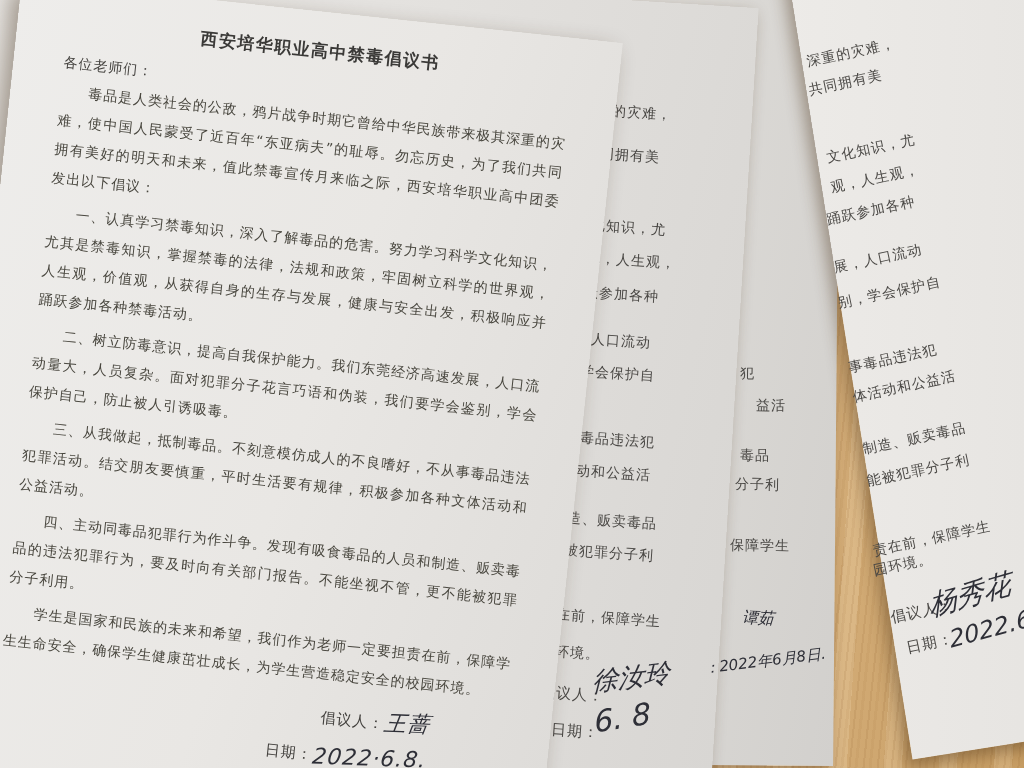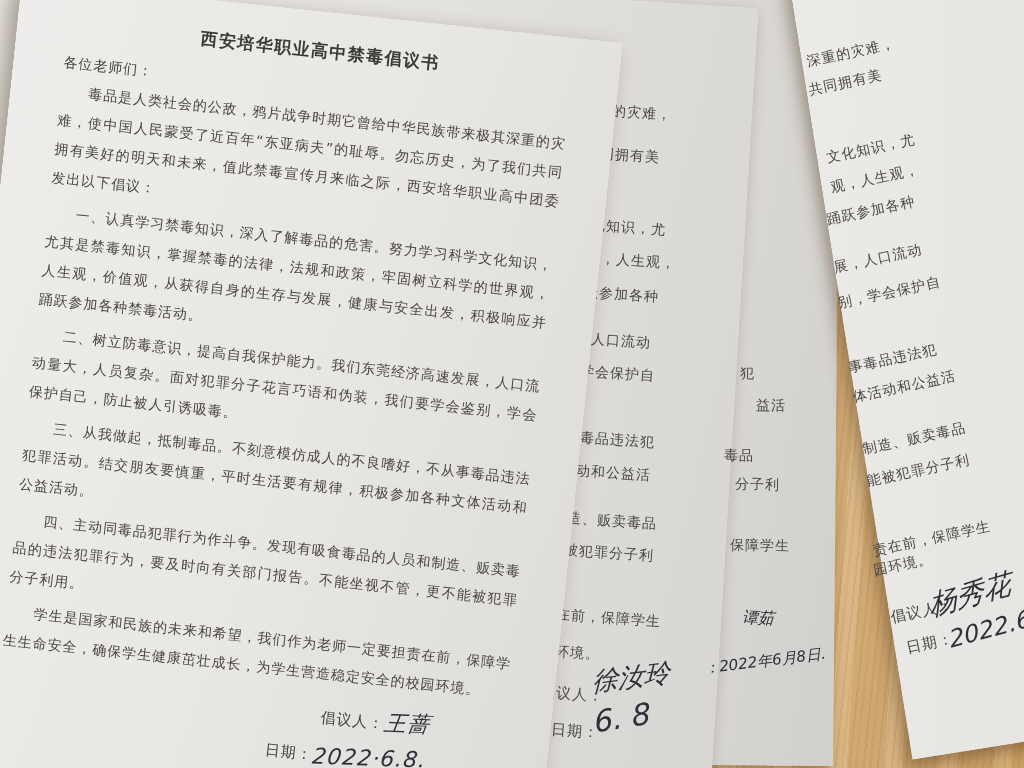--- a/index.html
+++ b/index.html
@@ -66,21 +66,21 @@
     <span class="frag r2" style="left:549px;top:544px;">能被犯罪分子利</span>
     <span class="frag r2" style="left:541px;top:609px;">责在前，保障学生</span>
     <span class="frag r2" style="left:540px;top:644px;">园环境。</span>
     <span class="frag r2" style="left:540px;top:685px;font-size:15px;">倡议人：</span>
     <span class="fhand" style="left:592px;top:660px;font-size:26px;transform:rotate(-7deg) skewX(-8deg);">徐汝玲</span>
     <span class="frag r2" style="left:551px;top:722px;font-size:15px;">日期：</span>
     <span class="fhand" style="left:594px;top:700px;font-size:30px;transform:rotate(-9deg) skewX(-6deg);">6. 8</span>
 
     <span class="frag r3" style="left:740px;top:365px;">犯</span>
     <span class="frag r3" style="left:756px;top:397px;">益活</span>
-    <span class="frag r3" style="left:724px;top:447px;font-family:Liberation Serif, serif;">毒品</span>
+    <span class="frag r3" style="left:740px;top:447px;font-family:Liberation Serif, serif;">毒品</span>
     <span class="frag r3" style="left:735px;top:476px;">分子利</span>
     <span class="frag r3" style="left:730px;top:537px;">保障学生</span>
     <span class="fhand" style="left:742px;top:608px;font-size:16px;transform:rotate(3deg);">谭茹</span>
     <span class="fhand" style="left:704px;top:652px;font-size:15px;transform:rotate(-7deg);">：2022年6月8日.</span>
 
     <span class="frag r4" style="left:806px;top:44px;">深重的灾难，</span>
     <span class="frag r4" style="left:808px;top:74px;">共同拥有美</span>
     <span class="frag r4" style="left:826px;top:140px;">文化知识，尤</span>
     <span class="frag r4" style="left:830px;top:170px;">观，人生观，</span>
     <span class="frag r4" style="left:826px;top:202px;">踊跃参加各种</span>

